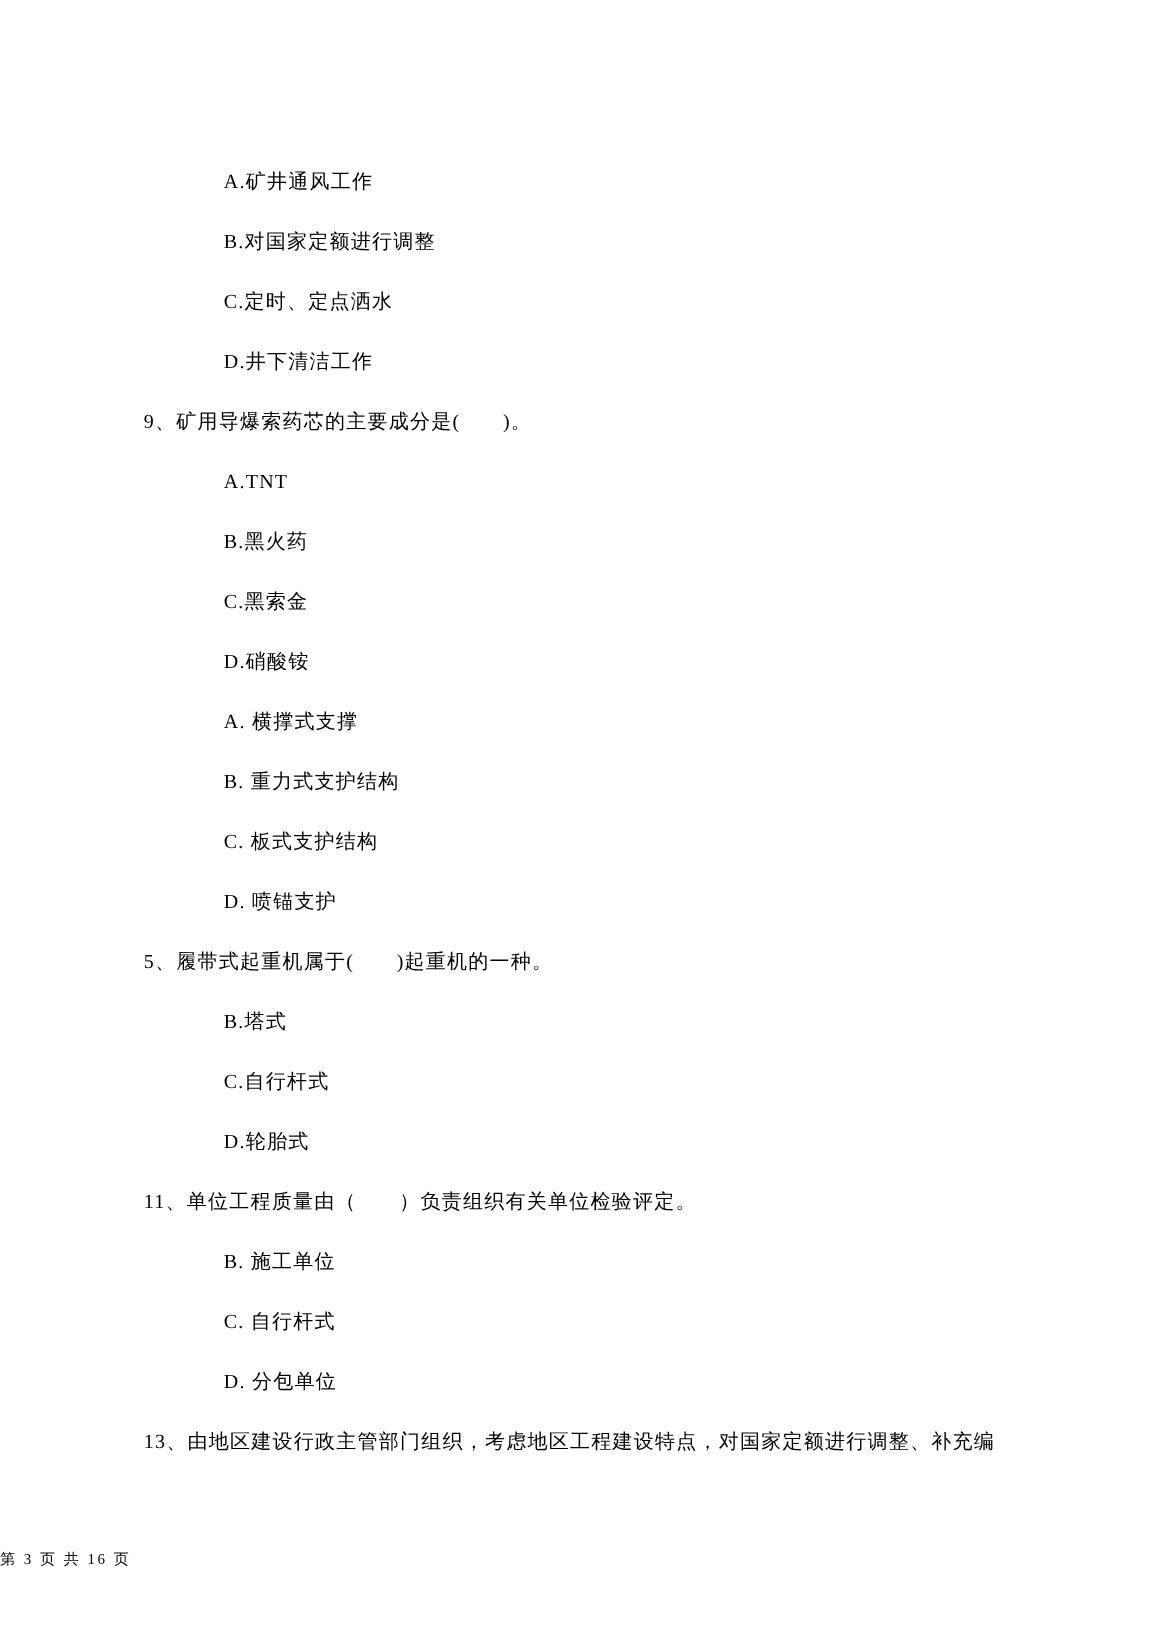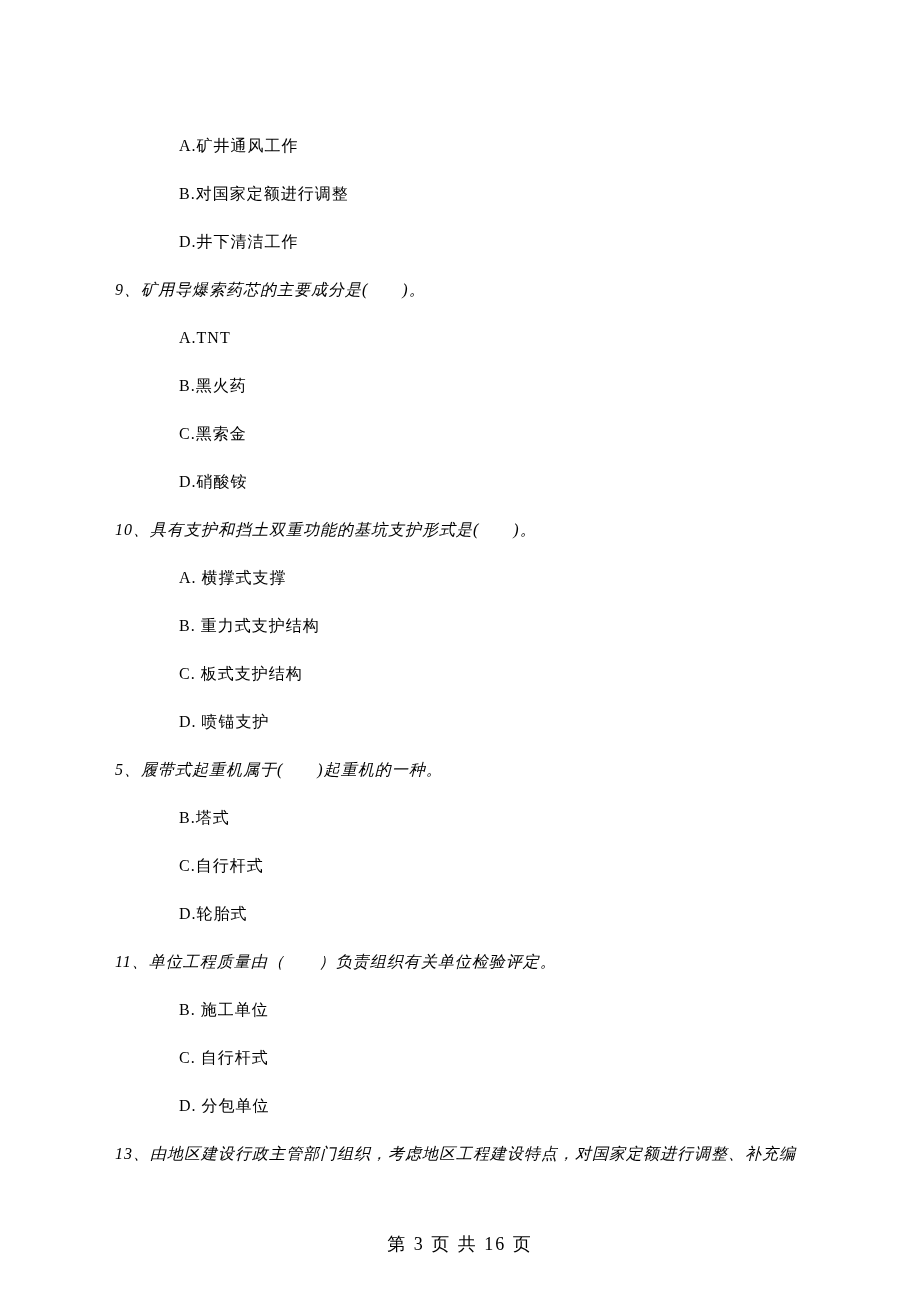--- a/index.html
+++ b/index.html
@@ -26,48 +26,46 @@
   .option-wide {
     margin-left: 64px;
     margin-top: 24px;
     margin-bottom: 24px;
     letter-spacing: 1px;
   }
   .question {
     margin-top: 22px;
     margin-bottom: 22px;
     letter-spacing: 1px;
-    font-style: italic;
   }
   .footer {
     position: absolute;
     bottom: 46px;
     left: 0;
     width: 100%;
-    text-align: center;
-    font-size: 18px;
+    font-size: 12px;
     letter-spacing: 2px;
   }
 </style>
 </head>
 <body>
 
 <div class="page">
 
   <div class="option">A.矿井通风工作</div>
   <div class="option">B.对国家定额进行调整</div>
+  <div class="option">C.定时、定点洒水</div>
   <div class="option">D.井下清洁工作</div>
 
   <div class="question">9、矿用导爆索药芯的主要成分是(　　)。</div>
   <div class="option">A.TNT</div>
   <div class="option">B.黑火药</div>
   <div class="option">C.黑索金</div>
   <div class="option">D.硝酸铵</div>
 
-  <div class="question">10、具有支护和挡土双重功能的基坑支护形式是(　　)。</div>
   <div class="option-wide">A. 横撑式支撑</div>
   <div class="option-wide">B. 重力式支护结构</div>
   <div class="option-wide">C. 板式支护结构</div>
   <div class="option-wide">D. 喷锚支护</div>
 
   <div class="question">5、履带式起重机属于(　　)起重机的一种。</div>
   <div class="option">B.塔式</div>
   <div class="option">C.自行杆式</div>
   <div class="option">D.轮胎式</div>
 

